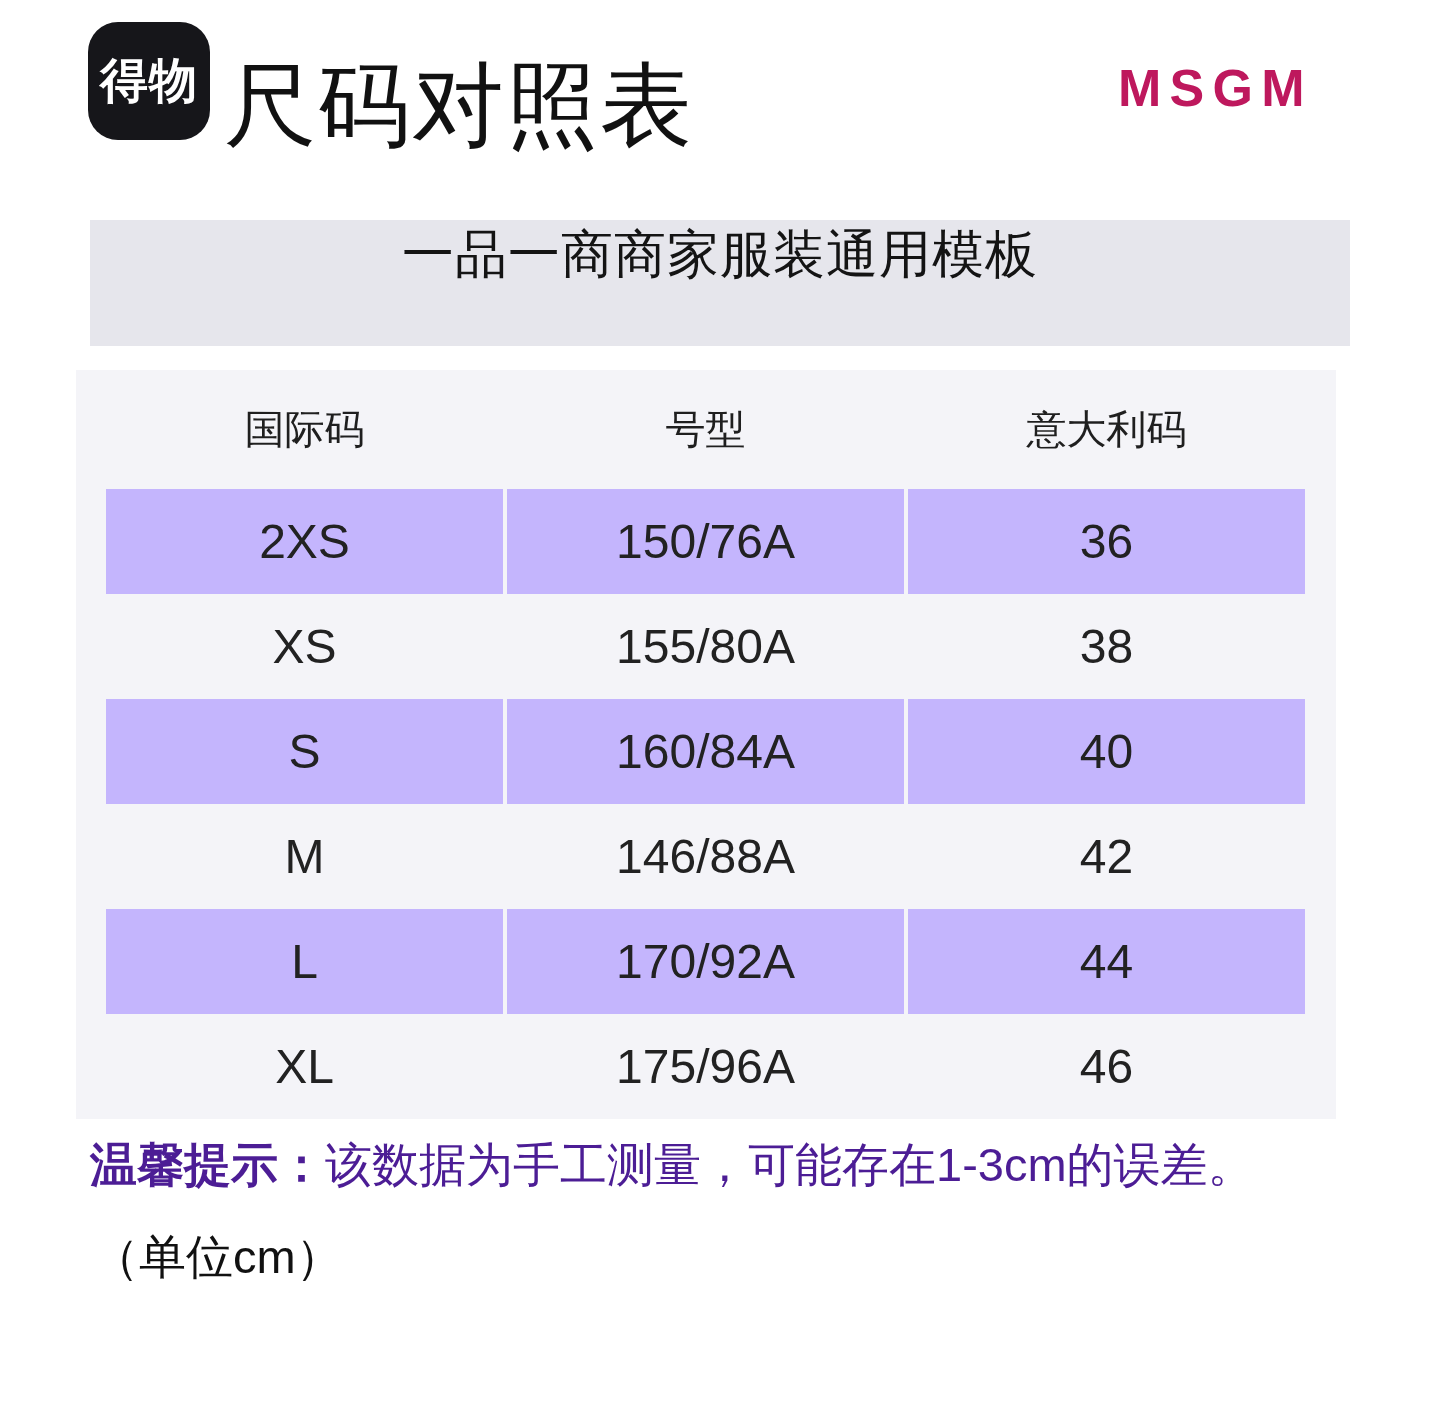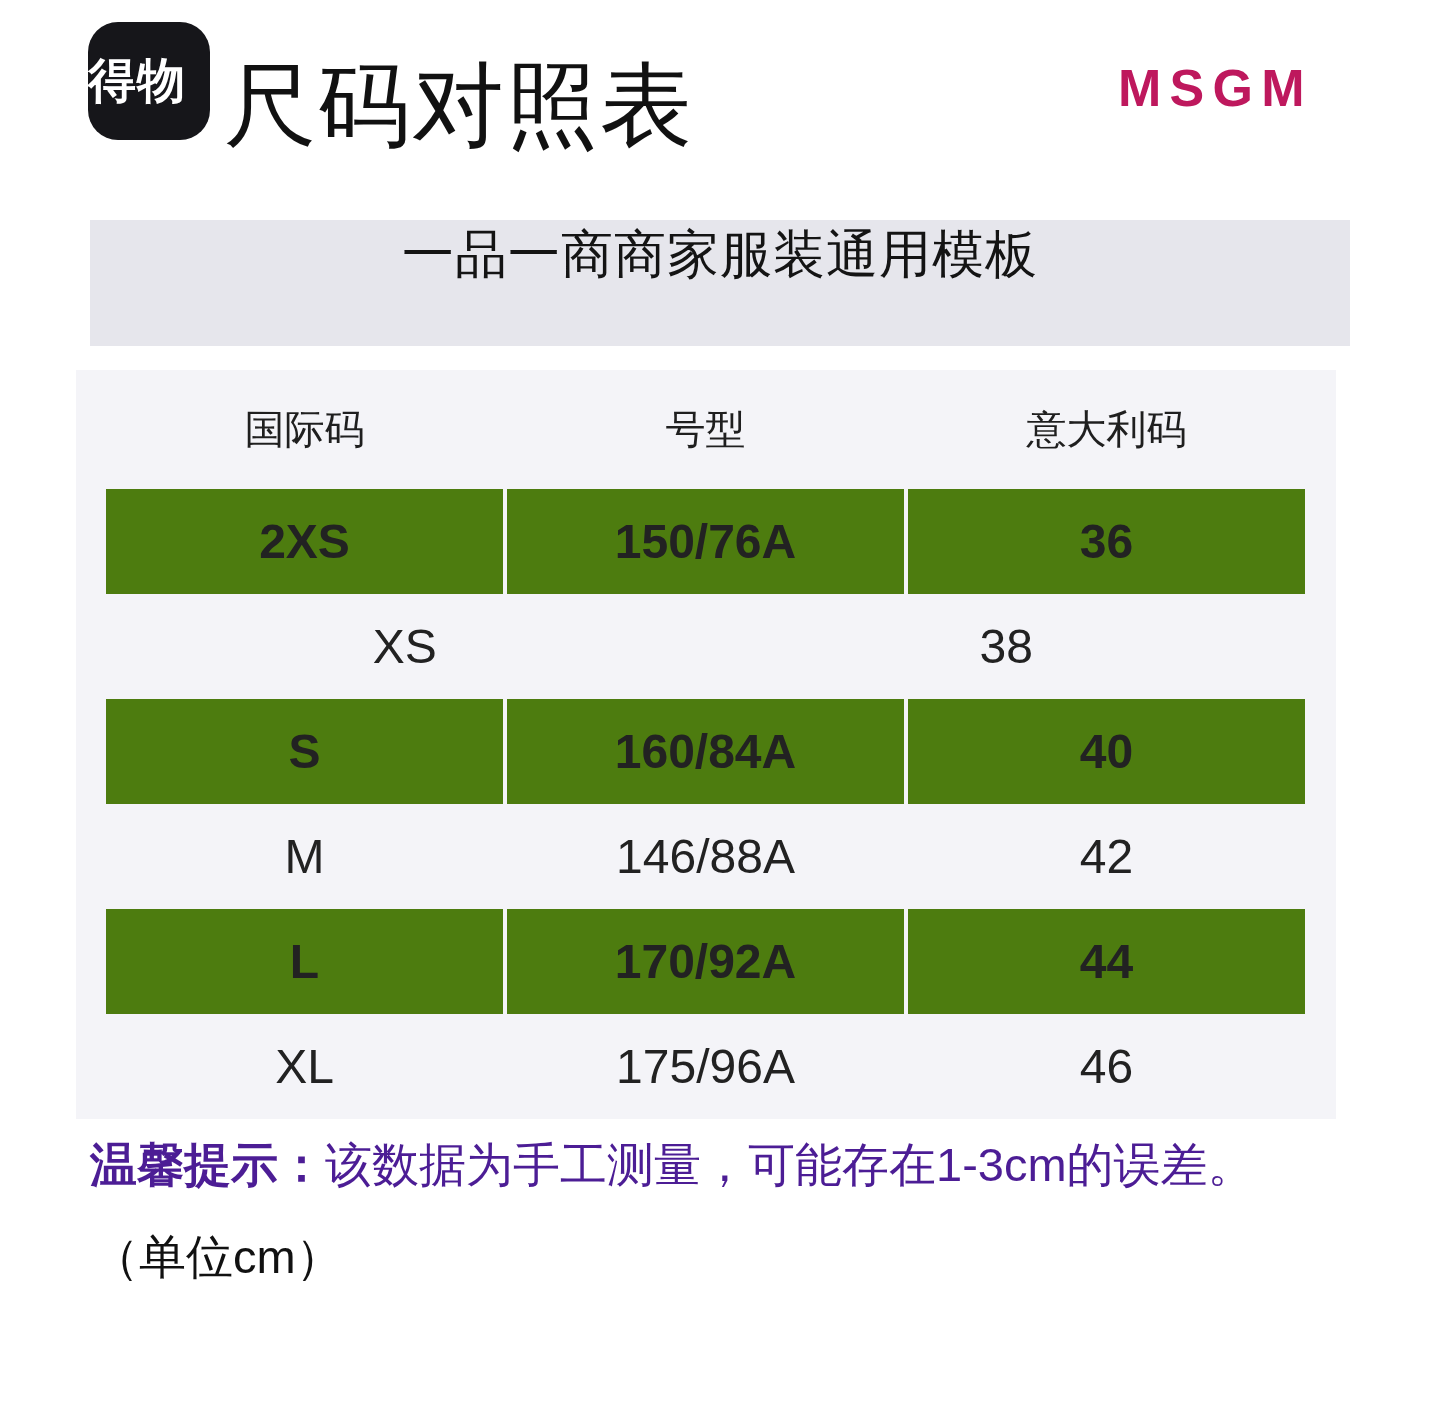--- a/index.html
+++ b/index.html
@@ -10,21 +10,21 @@
     font-family: "Liberation Sans", "DejaVu Sans", sans-serif;
     color: #1f1f1f;
     overflow: hidden;
   }
 
   
   .logo {
     position: absolute; left: 88px; top: 22px;
     width: 122px; height: 118px;
     background: #16161a; border-radius: 30px;
-    display: flex; align-items: center; justify-content: flex-start;
+    display: flex; align-items: center; justify-content: center;
   }
   .logo-text {
     color: #ffffff; font-size: 48px; font-weight: 700;
     letter-spacing: 1px; line-height: 1;
   }
   .page-title {
     position: absolute; left: 224px; top: 50px;
     font-size: 92px; line-height: 110px; font-weight: 500;
     color: #111111; letter-spacing: 2px; white-space: nowrap;
   }
@@ -59,21 +59,21 @@
   .th {
     flex: 1; text-align: center;
     font-size: 40px; color: #1f1f1f; font-weight: 400;
     white-space: nowrap;
   }
   .trow { display: flex; gap: 4px; height: 105px; }
   .cell {
     flex: 1; display: flex; align-items: center; justify-content: center;
     font-size: 48px; color: #222222; white-space: nowrap;
   }
-  .trow.alt-white .cell { background: #4d7c0f; font-weight: bold; }
+  .trow.alt-white .cell { background: #c4b5fd; }
 
   
   .footnote {
     position: absolute; left: 90px; top: 1134px;
     font-size: 47px; color: #4c1d95; line-height: 62px;
     white-space: nowrap;
   }
   .footnote .bold { font-weight: 700; }
   .footnote-unit {
     position: absolute; left: 92px; top: 1226px;
@@ -101,20 +101,21 @@
     <div class="th">意大利码</div>
   </div>
 
   <div class="trow alt-white">
     <div class="cell">2XS</div>
     <div class="cell">150/76A</div>
     <div class="cell">36</div>
   </div>
   <div class="trow">
     <div class="cell">XS</div>
+    <div class="cell">155/80A</div>
     <div class="cell">38</div>
   </div>
   <div class="trow alt-white">
     <div class="cell">S</div>
     <div class="cell">160/84A</div>
     <div class="cell">40</div>
   </div>
   <div class="trow">
     <div class="cell">M</div>
     <div class="cell">146/88A</div>

